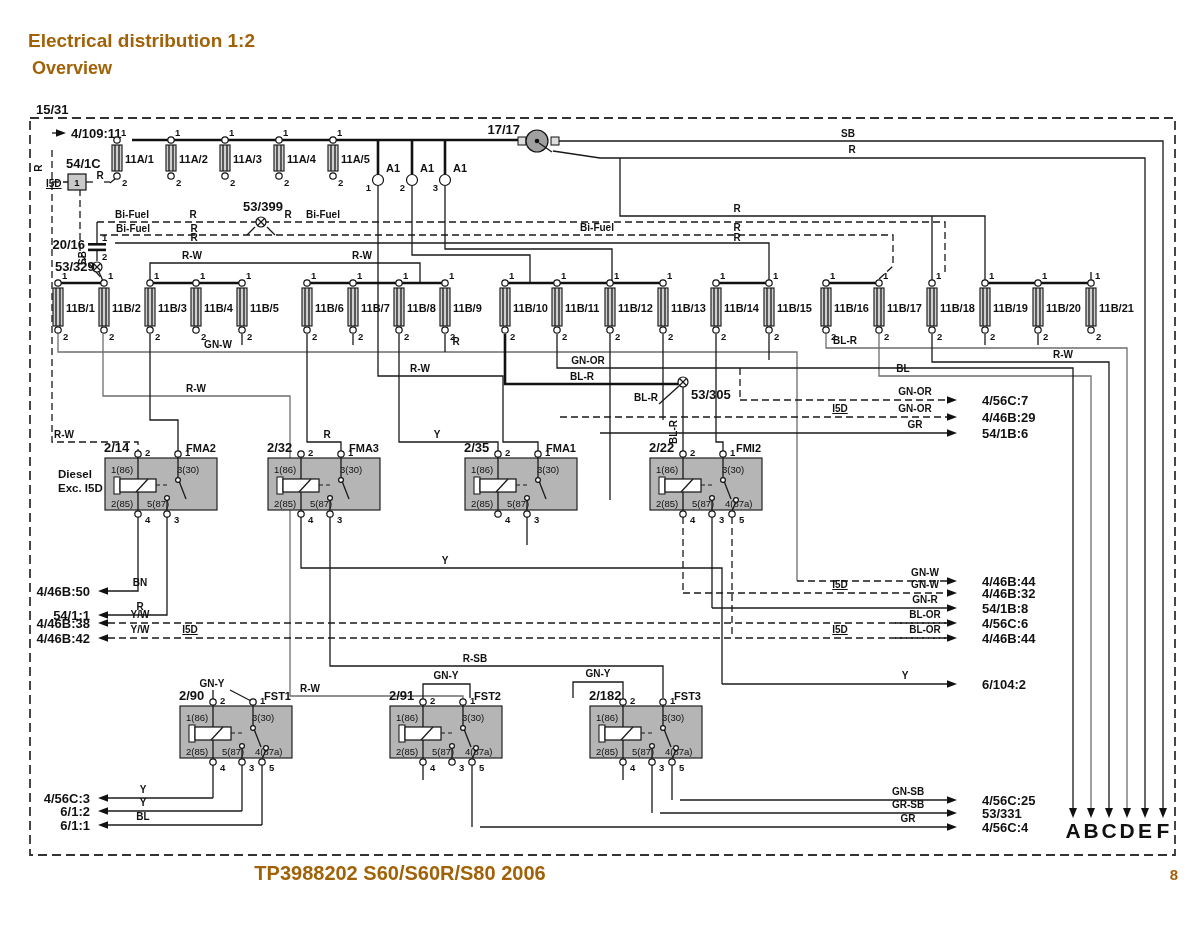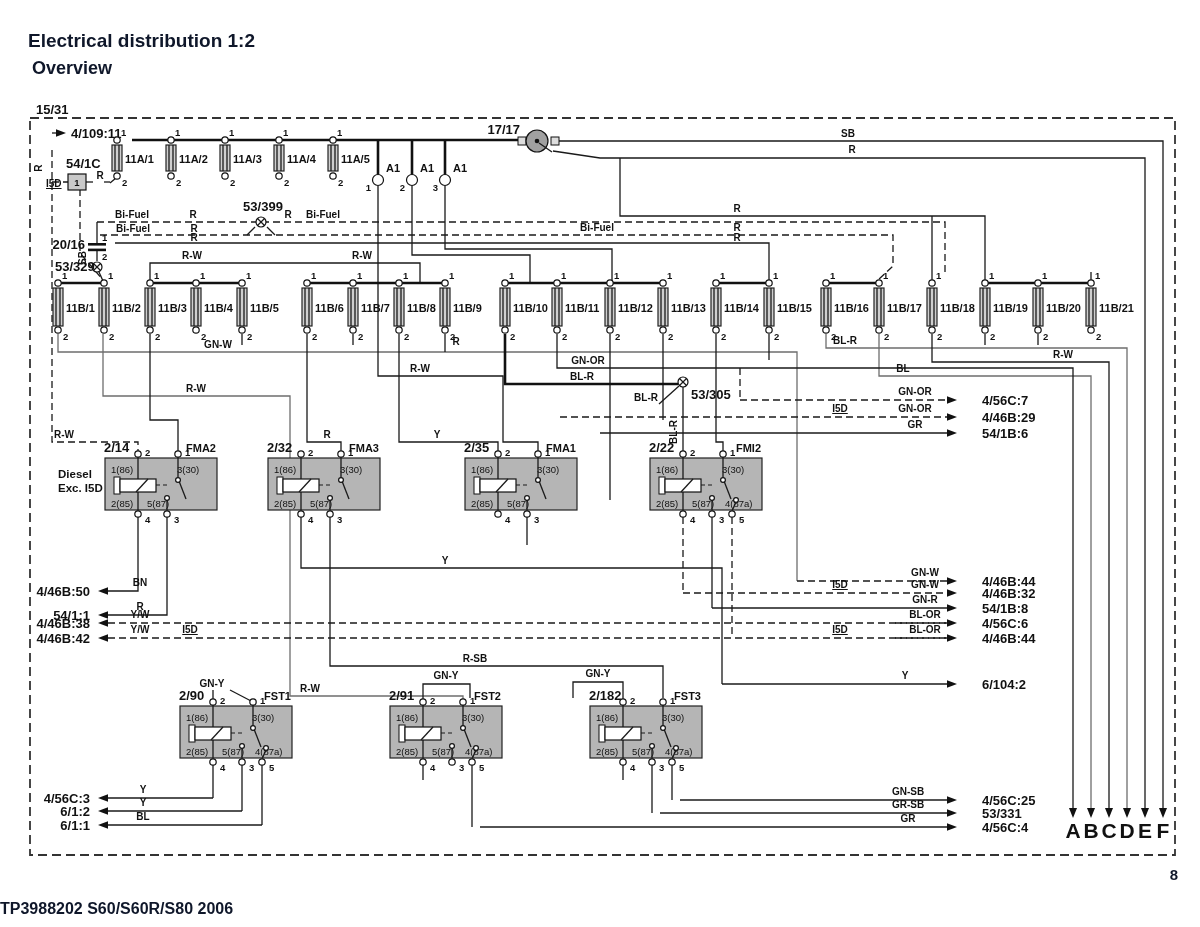--- a/index.html
+++ b/index.html
@@ -1,20 +1,20 @@
 <!DOCTYPE html>
 <html><head>
 <meta charset="utf-8">
 <style>
   html,body{margin:0;padding:0;background:#fff;}
   .page{position:relative;width:1200px;height:927px;background:#fff;overflow:hidden;
-        font-family:"Liberation Sans",sans-serif;color:#0f172a;}
+        font-family:"Liberation Sans",sans-serif;color:#a16207;}
   .title1{position:absolute;left:28px;top:30px;font-size:19px;font-weight:700;}
   .title2{position:absolute;left:32px;top:58px;font-size:18px;font-weight:700;}
-  .footer{position:absolute;left:0;top:900px;width:800px;text-align:left;font-size:16px;font-weight:700;}
+  .footer{position:absolute;left:0;top:862px;width:800px;text-align:center;font-size:20px;font-weight:700;}
   .pagenum{position:absolute;right:22px;top:866px;font-size:15px;font-weight:700;}
   svg text{font-family:"Liberation Sans",sans-serif;fill:#111;}
   .w{stroke:#1a1a1a;stroke-width:1.3;fill:none;}
   .wg{stroke:#6e6e6e;stroke-width:1.3;fill:none;}
   .wt{stroke:#111;stroke-width:2.6;fill:none;}
   .wd{stroke:#1a1a1a;stroke-width:1.3;fill:none;stroke-dasharray:7 4;}
   .wds{stroke:#1a1a1a;stroke-width:1.1;fill:none;stroke-dasharray:4 3;}
   .frame{stroke:#333;stroke-width:1.8;fill:none;stroke-dasharray:9 5;}
   .lbl{font-size:10px;font-weight:700;}
   .cmp{font-size:13px;font-weight:700;}

